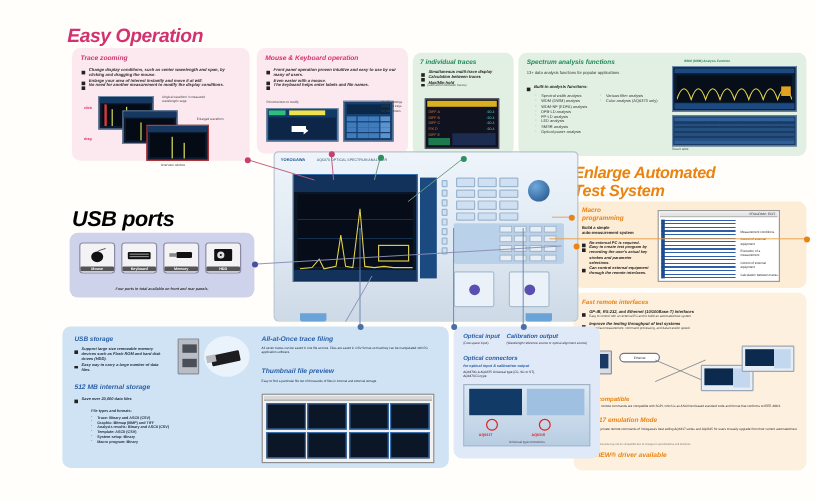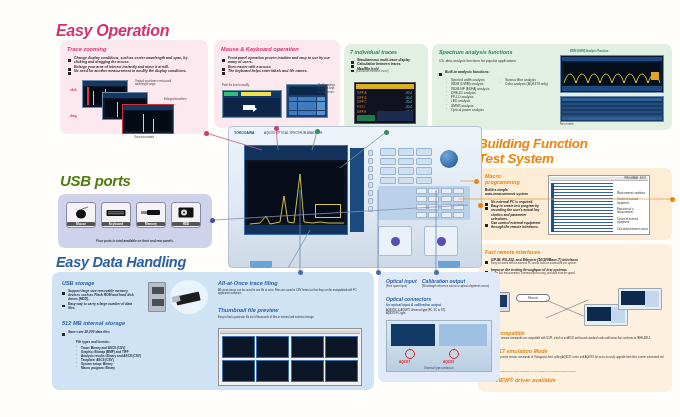--- a/index.html
+++ b/index.html
@@ -64,21 +64,21 @@
   #edh-title { position: absolute; left: 56px; top: 254px;
     font-size: 14.5px; color: #2a5fa8; }
   #card-data { left: 52px; top: 272px; width: 322px; height: 118px;
     background: #cfe3f5; }
   #card-optical { left: 378px; top: 272px; width: 122px; height: 110px;
     background: #dfe9f7; }
   .blue-h { color: #2a5fa8; }
 
   
   #usb-title { position: absolute; left: 60px; top: 172px;
-    font-size: 15px; color: #4d7c0f; }
+    font-size: 18px; color: #000000; }
   #card-usb { left: 58px; top: 194px; width: 154px; height: 54px;
     background: #ced2ea; }
   .usb-icon {
     width: 30px; height: 26px; background: #f3f3f6;
     border: 0.6px solid #8a8aa5; border-radius: 3px;
     display: flex; flex-direction: column; align-items: center;
     justify-content: flex-end; padding-bottom: 1px;
   }
   .usb-icon .glyph { flex: 1; display: flex; align-items: center;
     justify-content: center; font-size: 11px; color: #111; }
@@ -249,21 +249,21 @@
       <div style="position:absolute;left:1px;top:1px;right:1px;height:3px;background:#2d6099;"></div>
       <div style="position:absolute;left:1px;top:5px;right:1px;bottom:4px;background:
         repeating-linear-gradient(0deg,#24507f 0 2px,#1b3c66 2px 4px),
         repeating-linear-gradient(90deg,transparent 0 9px,#3b6ea5 9px 9.5px);"></div>
       <div style="position:absolute;left:1px;bottom:1px;right:1px;height:3px;background:#2d6099;"></div>
     </div>
     <div class="tiny" style="position:absolute;left:128px;top:79px;color:#555;">Result table</div>
   </div>
 
   <div id="bat-title" class="sect-title">
-    <div>Building Function</div>
+    <div>Enlarge Automated</div>
     <div>Test System</div>
   </div>
 
   <div id="card-macro" class="card">
     <div class="box-title orange-h" style="position:absolute;left:7px;top:5px;font-size:5.4px;line-height:1.15;">
       <div>Macro</div>
       <div>programming</div>
     </div>
     <div style="position:absolute;left:7px;top:20px;font-size:3.4px;font-weight:bold;color:#222;line-height:1.3;">
       <div>Build a simple</div>
@@ -369,21 +369,20 @@
               <circle cx="6" cy="5.5" r="3" fill="#ddd"></circle>
               <circle cx="6" cy="5.5" r="0.9" fill="#111"></circle>
             </svg>
         </div>
         <div class="lbl">HDD</div>
       </div>
     </div>
     <div style="position:absolute;left:0;right:0;bottom:5px;text-align:center;font-size:3.1px;font-style:italic;font-weight:bold;color:#333;">Four ports in total available on front and rear panels.</div>
   </div>
 
-  <div id="edh-title" class="sect-title">Easy Data Handling</div>
 
   <div id="card-data" class="card">
 
     <div class="box-title blue-h" style="position:absolute;left:10px;top:8px;font-size:5.4px;">USB storage</div>
     <ul class="bullets" style="position:absolute;left:10px;top:17px;width:78px;font-size:3.3px;color:#1b2a3d;">
       <li>Support large size removable memory devices  such as Flash ROM and hard disk drives (HDD).</li>
       <li>Easy way to carry a large number of data files.</li>
     </ul>
 
     <div class="box-title blue-h" style="position:absolute;left:10px;top:48px;font-size:5.6px;">512 MB internal storage</div>

